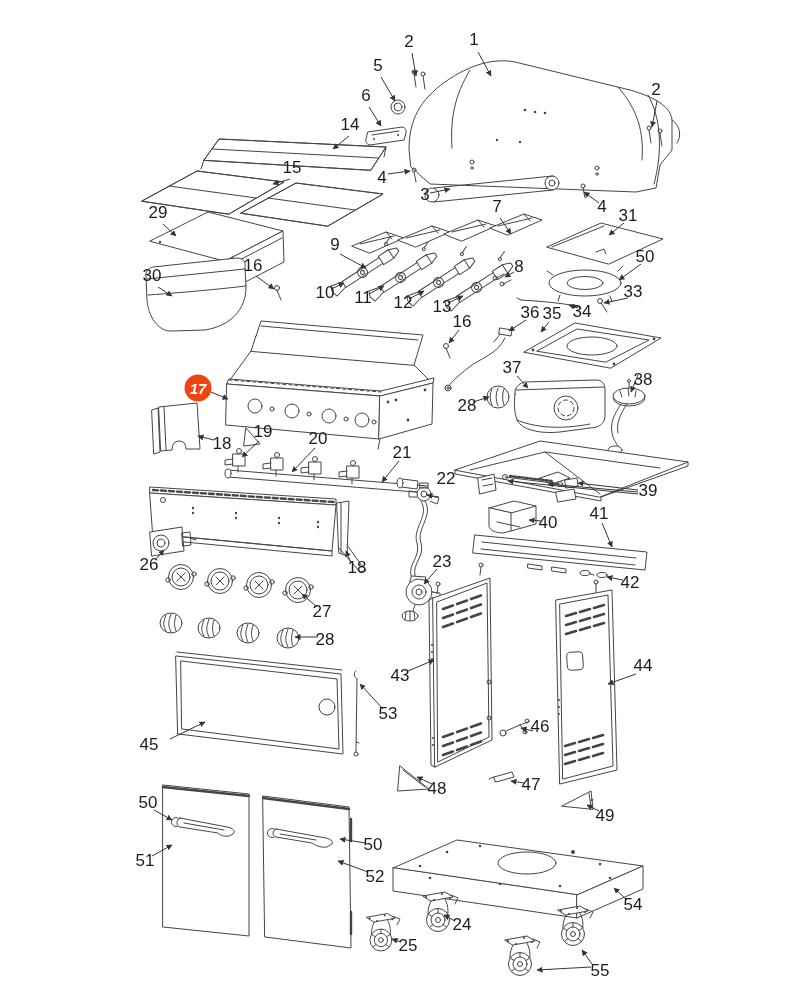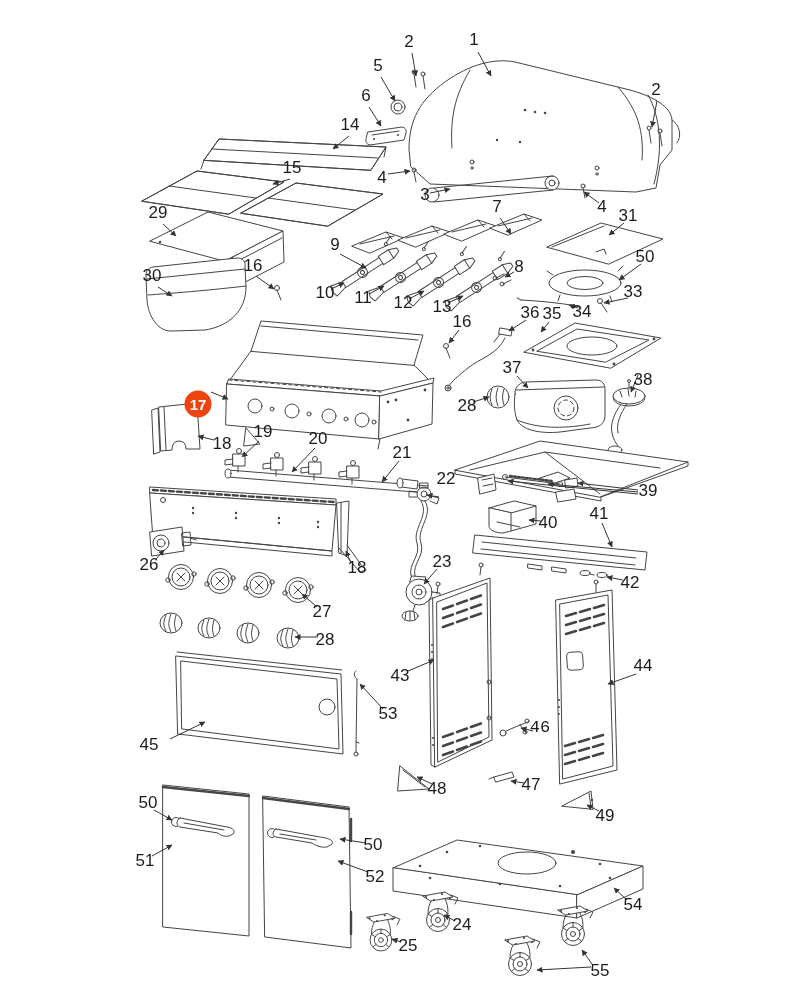--- a/index.html
+++ b/index.html
@@ -598,40 +598,40 @@
       <div class="plabel" style="left: 325px; top: 294px;">10</div>
       <div class="plabel" style="left: 363px; top: 299px;">11</div>
       <div class="plabel" style="left: 403px; top: 304px;">12</div>
       <div class="plabel" style="left: 442px; top: 308px;">13</div>
       <div class="plabel" style="left: 582px; top: 313px;">34</div>
       <div class="plabel" style="left: 552px; top: 315px;">35</div>
       <div class="plabel" style="left: 530px; top: 314px;">36</div>
       <div class="plabel" style="left: 462px; top: 323px;">16</div>
       <div class="plabel" style="left: 512px; top: 369px;">37</div>
       <div class="plabel" style="left: 643px; top: 368px; margin-top: 13px;">38</div>
-      <div class="plabel badge" style="left: 198px; top: 404px;">17</div>
+      <div class="plabel badge" style="left: 198px; top: 388px; font-style: italic;">17</div>
       <div class="plabel" style="left: 467px; top: 407px;">28</div>
       <div class="plabel" style="left: 263px; top: 433px;">19</div>
       <div class="plabel" style="left: 318px; top: 440px;">20</div>
       <div class="plabel" style="left: 222px; top: 445px;">18</div>
       <div class="plabel" style="left: 402px; top: 454px;">21</div>
       <div class="plabel" style="left: 648px; top: 492px;">39</div>
       <div class="plabel" style="left: 446px; top: 480px;">22</div>
       <div class="plabel" style="left: 599px; top: 515px; text-align: center;">41</div>
       <div class="plabel" style="left: 548px; top: 524px;">40</div>
       <div class="plabel" style="left: 149px; top: 566px;">26</div>
       <div class="plabel" style="left: 442px; top: 563px;">23</div>
       <div class="plabel" style="left: 357px; top: 569px;">18</div>
       <div class="plabel" style="left: 630px; top: 584px;">42</div>
       <div class="plabel" style="left: 322px; top: 613px;">27</div>
       <div class="plabel" style="left: 325px; top: 641px;">28</div>
       <div class="plabel" style="left: 643px; top: 667px;">44</div>
       <div class="plabel" style="left: 400px; top: 677px;">43</div>
       <div class="plabel" style="left: 388px; top: 715px;">53</div>
-      <div class="plabel" style="left: 540px; top: 728px; font-family: Liberation Mono, monospace;">46</div>
+      <div class="plabel" style="left: 540px; top: 728px;">46</div>
       <div class="plabel" style="left: 149px; top: 746px;">45</div>
       <div class="plabel" style="left: 437px; top: 790px;">48</div>
       <div class="plabel" style="left: 531px; top: 786px;">47</div>
       <div class="plabel" style="left: 148px; top: 804px;">50</div>
       <div class="plabel" style="left: 605px; top: 817px;">49</div>
       <div class="plabel" style="left: 373px; top: 846px;">50</div>
       <div class="plabel" style="left: 145px; top: 862px;">51</div>
       <div class="plabel" style="left: 375px; top: 878px;">52</div>
       <div class="plabel" style="left: 633px; top: 906px;">54</div>
       <div class="plabel" style="left: 462px; top: 926px;">24</div>

